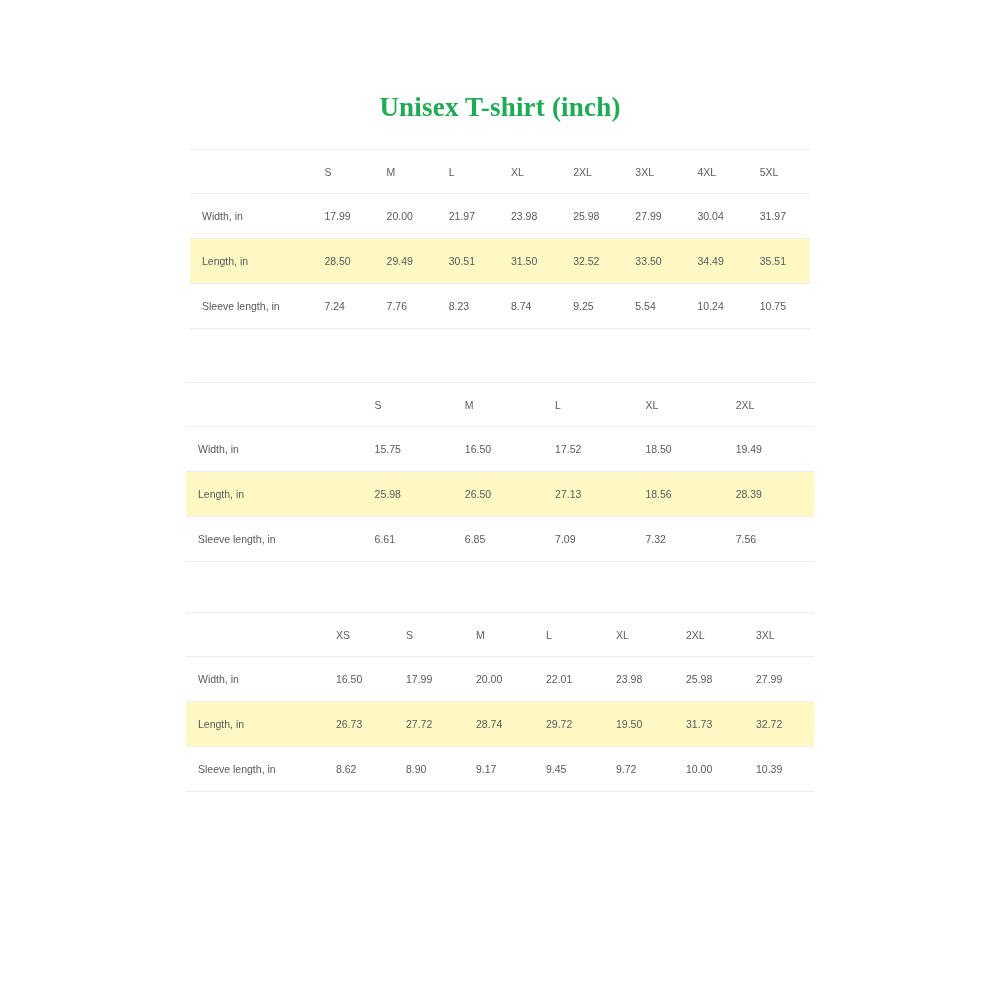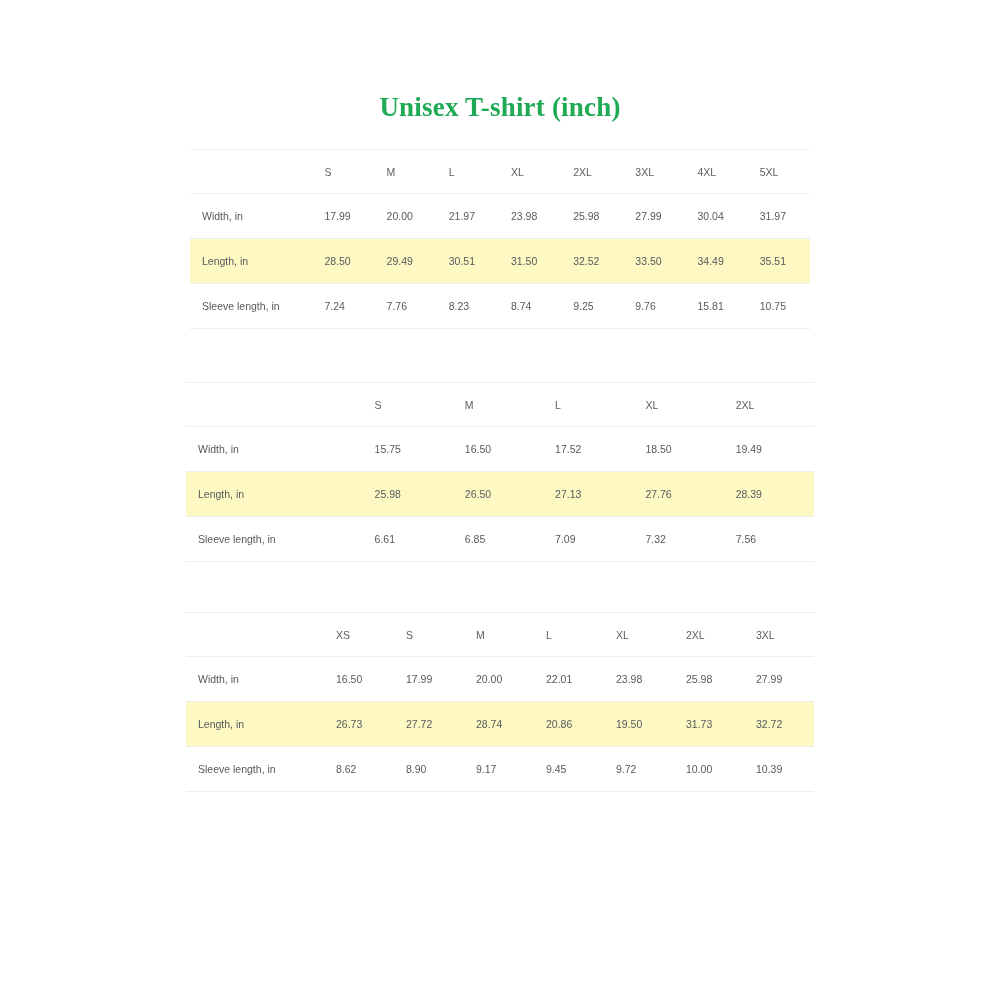--- a/index.html
+++ b/index.html
@@ -148,22 +148,22 @@
             <td class="cell">34.49</td>
             <td class="cell">35.51</td>
           </tr>
           <tr>
             <td class="rowlabel">Sleeve length, in</td>
             <td class="cell">7.24</td>
             <td class="cell">7.76</td>
             <td class="cell">8.23</td>
             <td class="cell">8.74</td>
             <td class="cell">9.25</td>
-            <td class="cell">9.76</td>
-            <td class="cell">15.81</td>
+            <td class="cell">5.54</td>
+            <td class="cell">10.24</td>
             <td class="cell">10.75</td>
           </tr>
         </tbody>
       </table>
     </div>
   </div>
 
   <div class="section" id="sec2">
     <div class="table-wrap">
       <table class="size-table">
@@ -192,21 +192,21 @@
             <td class="cell">16.50</td>
             <td class="cell">17.52</td>
             <td class="cell">18.50</td>
             <td class="cell">19.49</td>
           </tr>
           <tr class="alt">
             <td class="rowlabel">Length, in</td>
             <td class="cell">25.98</td>
             <td class="cell">26.50</td>
             <td class="cell">27.13</td>
-            <td class="cell">27.76</td>
+            <td class="cell">18.56</td>
             <td class="cell">28.39</td>
           </tr>
           <tr>
             <td class="rowlabel">Sleeve length, in</td>
             <td class="cell">6.61</td>
             <td class="cell">6.85</td>
             <td class="cell">7.09</td>
             <td class="cell">7.32</td>
             <td class="cell">7.56</td>
           </tr>
@@ -249,21 +249,21 @@
             <td class="cell">22.01</td>
             <td class="cell">23.98</td>
             <td class="cell">25.98</td>
             <td class="cell">27.99</td>
           </tr>
           <tr class="alt">
             <td class="rowlabel">Length, in</td>
             <td class="cell">26.73</td>
             <td class="cell">27.72</td>
             <td class="cell">28.74</td>
-            <td class="cell">20.86</td>
+            <td class="cell">29.72</td>
             <td class="cell">19.50</td>
             <td class="cell">31.73</td>
             <td class="cell">32.72</td>
           </tr>
           <tr>
             <td class="rowlabel">Sleeve length, in</td>
             <td class="cell">8.62</td>
             <td class="cell">8.90</td>
             <td class="cell">9.17</td>
             <td class="cell">9.45</td>

